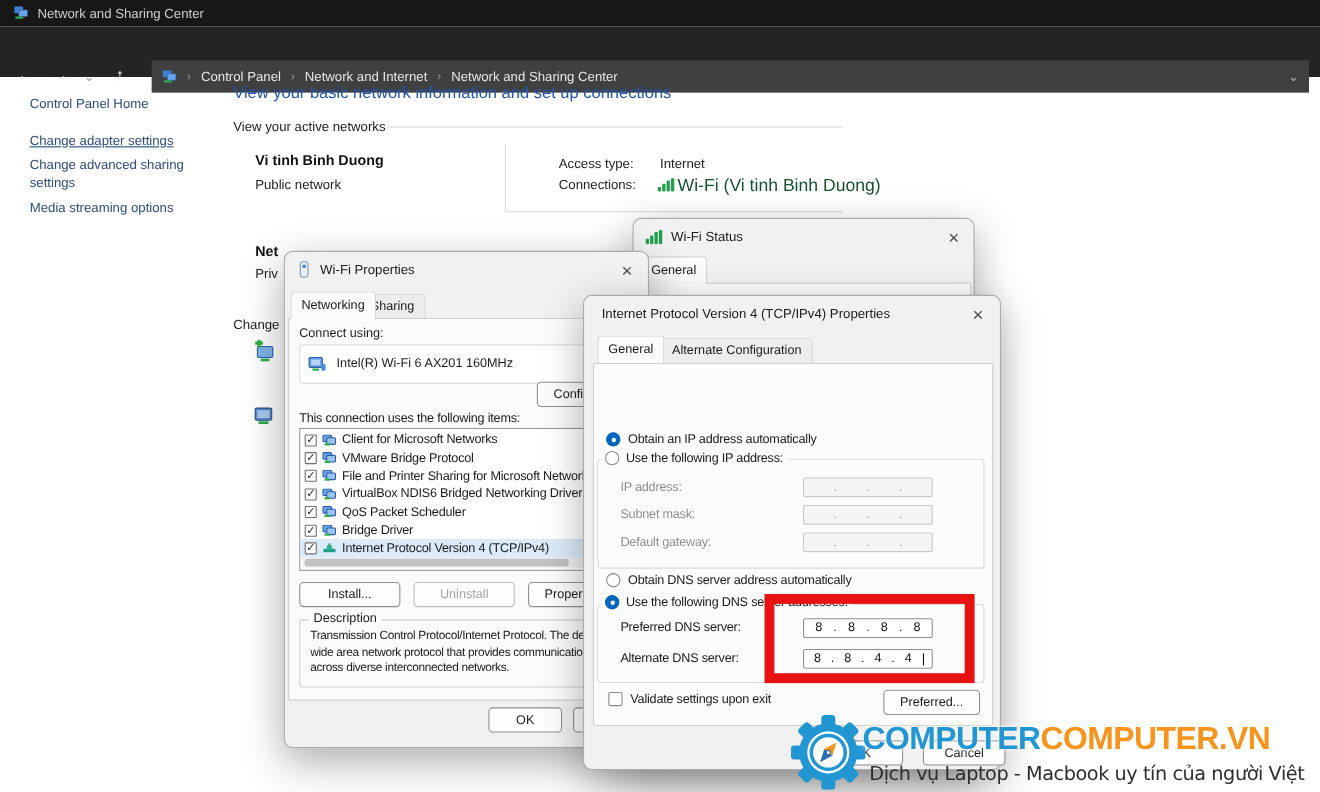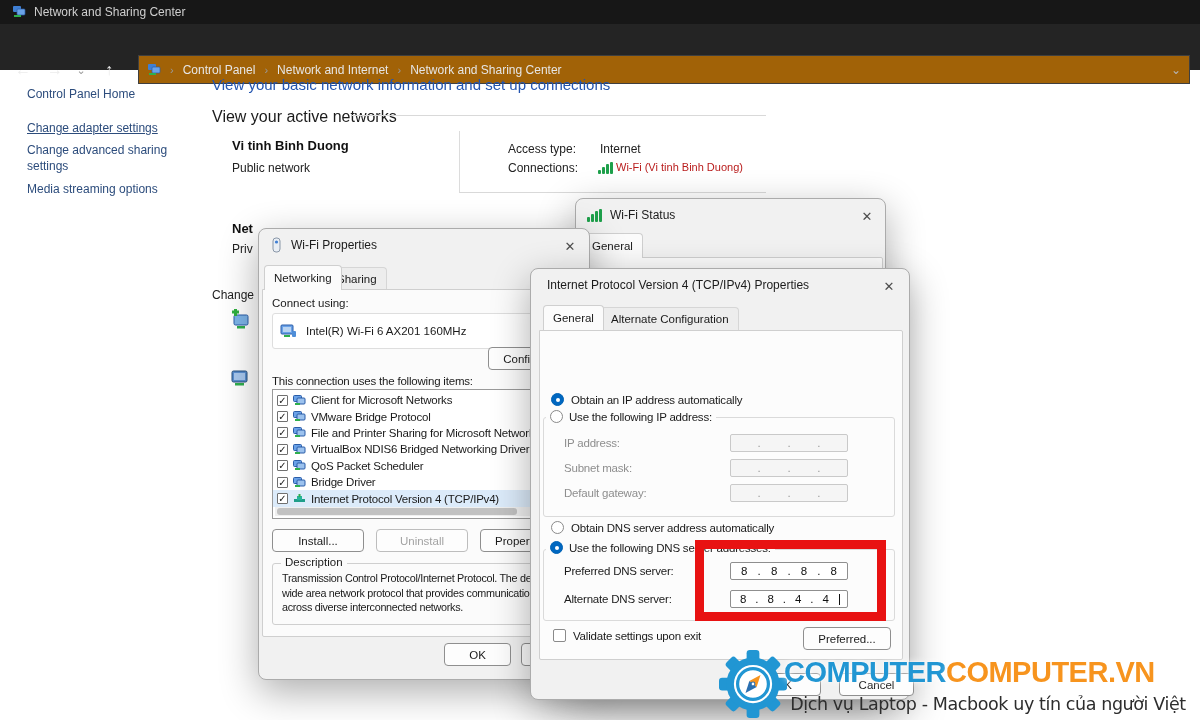--- a/index.html
+++ b/index.html
@@ -10,38 +10,38 @@
 
   
   .titlebar { left:0; top:0; width:1200px; height:24px; background:#171717; color:#cfcfcf;
     display:flex; align-items:center; padding-left:12px; gap:8px; font-size:12px; }
   .navbar { left:0; top:24px; width:1200px; height:46px; background:#242424; }
   .navbtn { position:absolute; top:33px; width:26px; height:26px; color:#ececec; font-size:16px;
     display:flex; align-items:center; justify-content:center; }
   .navbtn.dim { color:#9a9a9a; font-size:11px; }
   .nav-back::before{content:"←";} .nav-fwd::before{content:"→";}
   .nav-recent::before{content:"⌄";} .nav-up::before{content:"↑";}
-  .crumbbar { position:absolute; left:138px; top:31px; width:1052px; height:29px; background:#a16207;
+  .crumbbar { position:absolute; left:138px; top:31px; width:1052px; height:29px; background:#404040;
     border:1px solid #3f3f3f; display:flex; align-items:center; padding:0 8px; gap:9px;
     color:#e6e6e6; font-size:12px; }
   .crumb-sep { color:#9a9a9a; font-size:11px; }
   .crumb-sep::before { content:"›"; }
   .crumb-chevron { position:absolute; right:8px; color:#b5b5b5; font-size:12px; }
   .crumb-chevron::before { content:"⌄"; }
 
   
   .sidebar-link { position:absolute; left:27px; color:#2c4c7c; font-size:12px; width:158px; line-height:1.35; }
   .page-heading { left:212px; top:76px; color:#2355b0; font-size:15px; }
-  .section-label { left:212px; top:108px; color:#1b1b1b; font-size:16px;text-align:center; }
+  .section-label { left:212px; top:108px; color:#1b1b1b; font-size:12px;text-align:center; }
   .hline { position:absolute; background:#d9d9d9; height:1px; }
   .vline { position:absolute; background:#dcdcdc; width:1px; }
   .net-name { left:232px; top:138px; font-size:13px; font-weight:bold; color:#111; }
   .net-type { left:232px; top:161px; font-size:12px; color:#222; }
   .kv-label { font-size:12px; color:#222; }
-  .link { color:#b91c1c; font-size:11px; }
+  .link { color:#14532d; font-size:16px; }
   .frag-bold { font-weight:bold; color:#111; font-size:13px; }
   .frag { color:#222; font-size:12px; }
 
   .wifi-bars { display:inline-flex; align-items:flex-end; gap:1px; }
   .wifi-bars i { display:block; width:3px; background:#1ea04b; border-radius:1px; }
 
   
   .dlg { position:absolute; background:#f1f1f1; border:1px solid #ababab; border-radius:8px;
     box-shadow:0 12px 38px rgba(0,0,0,.32); font-size:12px; color:#1a1a1a; }
   .dlg-title { position:absolute; left:0; top:0; right:0; height:32px; display:flex;

